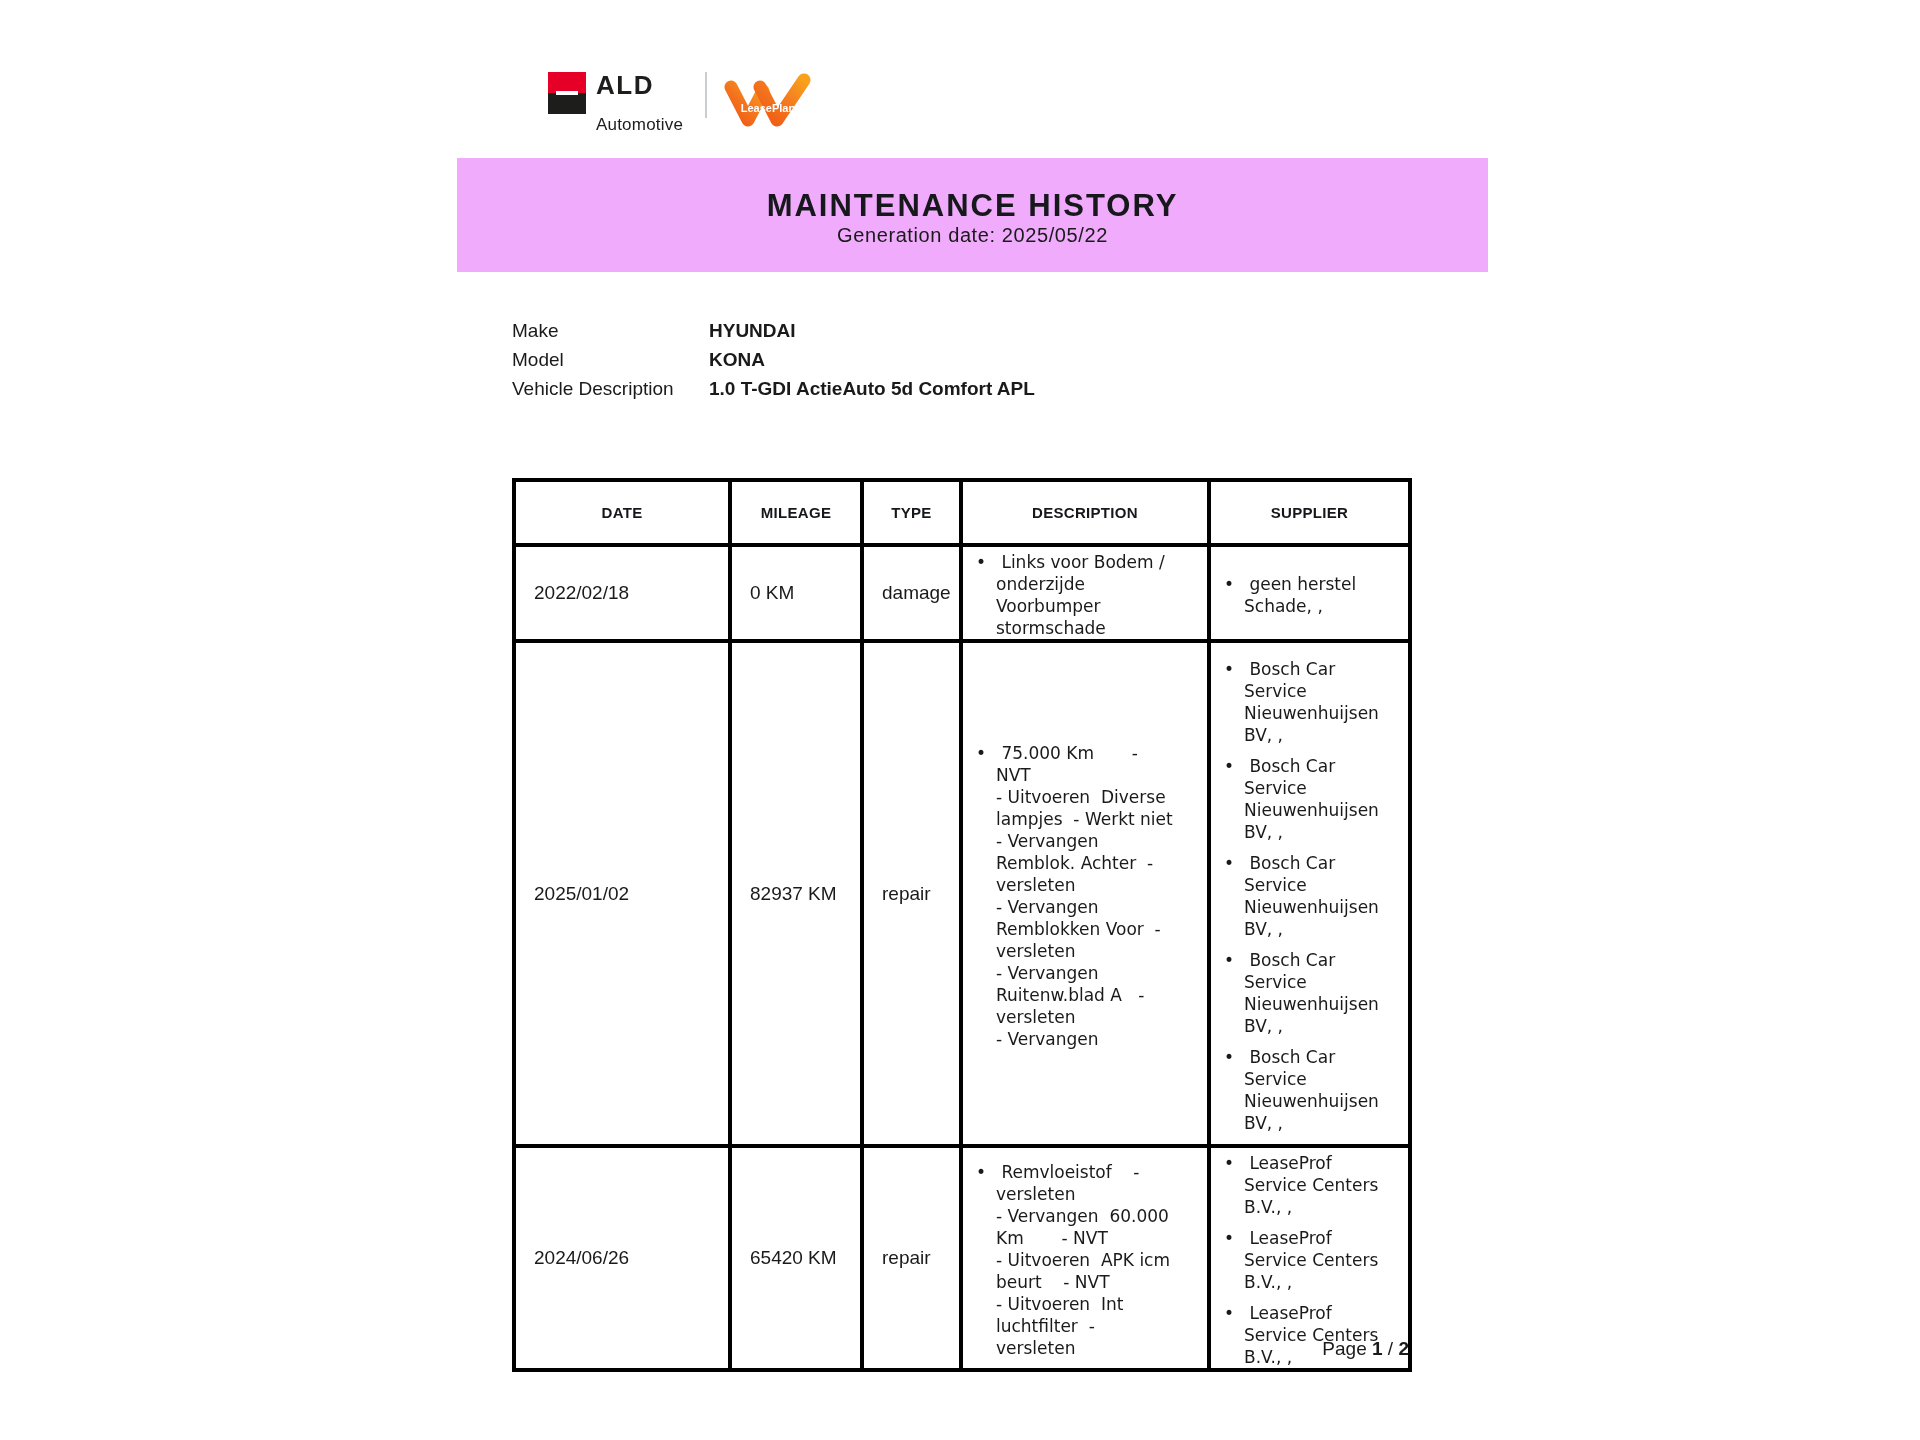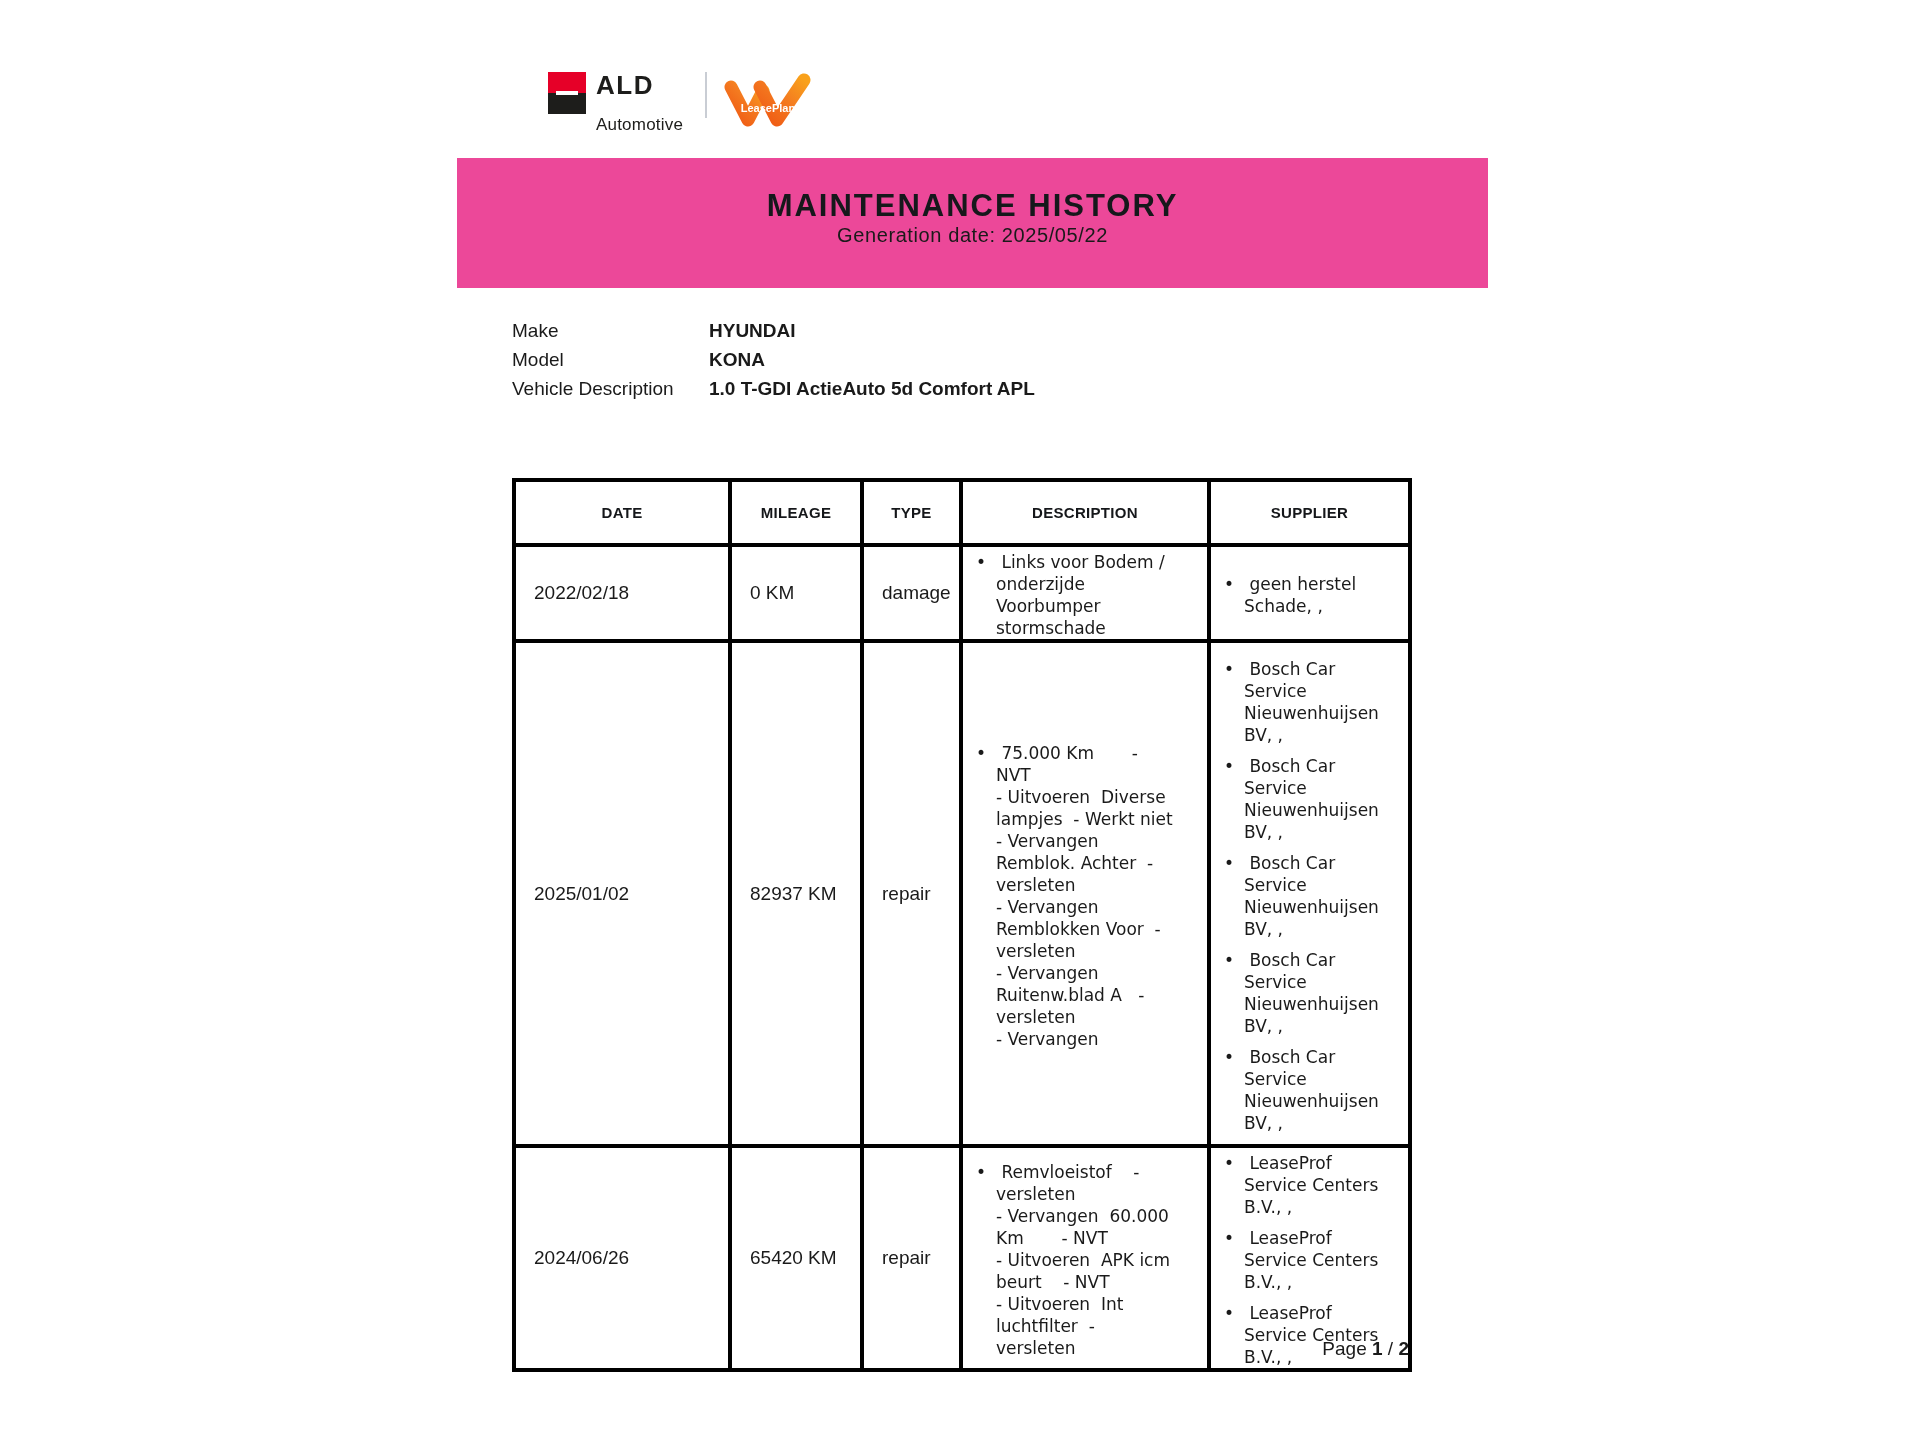--- a/index.html
+++ b/index.html
@@ -14,21 +14,21 @@
   .ald-square .red{position:absolute;left:0;top:0;width:100%;height:50%;background:#E60028;}
   .ald-square .blk{position:absolute;left:0;bottom:0;width:100%;height:50%;background:#1d1d1b;}
   .ald-square .dash{position:absolute;left:22%;top:calc(50% - 2px);width:56%;height:4px;background:#ffffff;}
   .ald-text{margin-left:10px;line-height:1;}
   .ald-name{font-size:26px;font-weight:700;letter-spacing:1.5px;color:#1d1d1b;}
   .ald-sub{font-size:17px;color:#1d1d1b;margin-top:18px;letter-spacing:0.2px;}
   .logo-divider{width:2px;height:46px;background:#c9cdd4;margin:0 14px 0 22px;}
   .lp-logo{width:92px;height:58px;}
 
   
-  .band{position:absolute;left:457px;top:158px;width:1031px;height:130px;background:#ec4899;text-align:center;}
+  .band{position:absolute;left:457px;top:158px;width:1031px;height:114px;background:#f0abfc;text-align:center;}
   .band-title{margin:0;padding-top:30px;font-size:31px;font-weight:700;letter-spacing:2px;color:#16181b;}
   .band-sub{font-size:20px;letter-spacing:0.6px;color:#1a1a1a;}
 
   
   .info{position:absolute;left:512px;top:316px;font-size:19px;}
   .info-row{display:flex;line-height:29px;}
   .info-label{width:197px;flex:0 0 auto;}
   .info-value{font-weight:700;}
 
   

